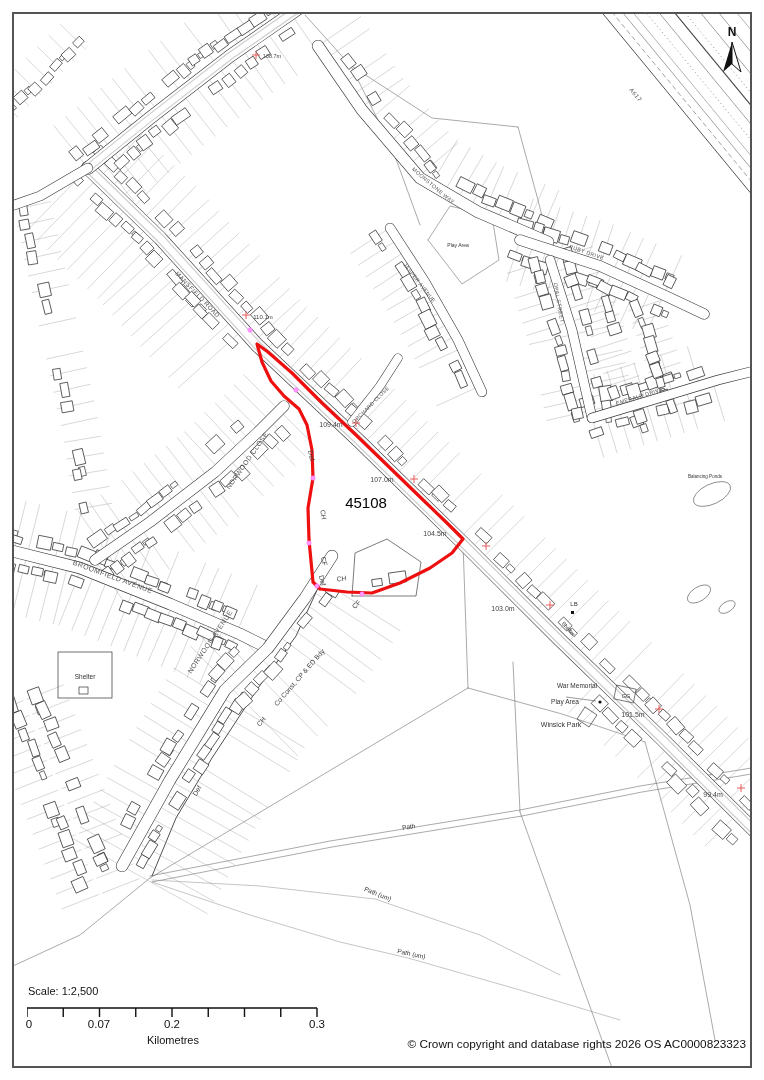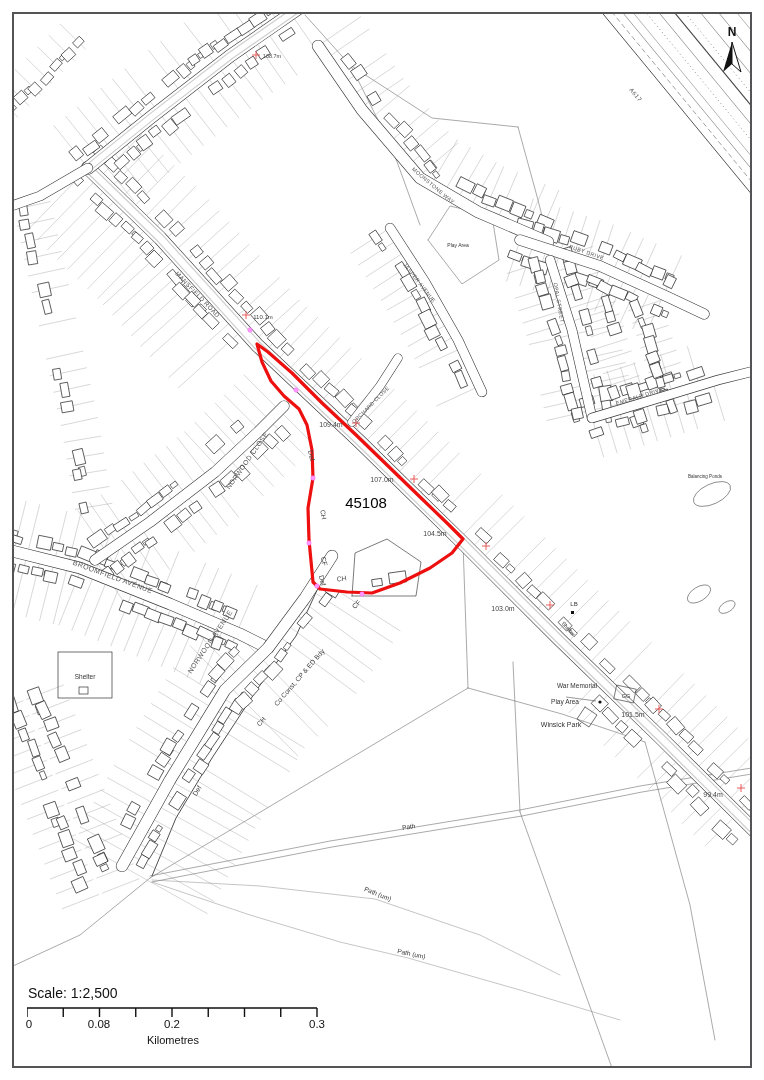--- a/index.html
+++ b/index.html
@@ -1,21 +1,21 @@
 <!DOCTYPE html>
 <html><head>
 <meta charset="utf-8">
 <style>
   html,body{margin:0;padding:0;background:#fff;}
   .page{position:relative;width:764px;height:1080px;background:#fff;overflow:hidden;
         font-family:"Liberation Sans",sans-serif;}
   .border{position:absolute;left:12px;top:12px;right:12px;bottom:12px;
           border:2px solid #545456;pointer-events:none;z-index:5;}
   #map{position:absolute;left:0;top:0;z-index:1;}
-  .scale-label{position:absolute;left:28px;top:985px;font-size:14px;color:#111;z-index:4;}
+  .scale-label{position:absolute;left:28px;top:985px;font-size:11px;color:#111;z-index:4;}
   .scalebar{position:absolute;left:27px;top:1005px;width:292px;height:46px;z-index:4;}
   .sb-num{position:absolute;top:13px;font-size:11.5px;color:#111;transform:translateX(-50%);}
   .sb-unit{position:absolute;top:29px;left:50%;transform:translateX(-50%);font-size:11px;color:#111;}
   .copyright{position:absolute;right:18px;top:1037px;font-size:11.8px;color:#111;z-index:4;}
   .north{position:absolute;left:714px;top:26px;width:36px;text-align:center;z-index:4;}
   .north .n{font-size:12px;font-weight:bold;color:#111;line-height:12px;}
   svg text{font-family:"Liberation Sans",sans-serif;}
 </style>
 </head>
 <body>
@@ -932,26 +932,27 @@
 
   <div class="border"></div>
 
   <span class="scale-label">Scale: 1:2,500</span>
 
   <div class="scalebar">
     <svg width="292" height="12">
       <path d="M0,1 H290 M0,1 V10 M36.25,1 V10 M72.5,1 V10 M108.75,1 V10 M145,1 V10 M181.25,1 V10 M217.5,1 V10 M253.75,1 V10 M290,1 V10" stroke="#111" stroke-width="1.4" fill="none"></path>
     </svg>
     <span class="sb-num" style="left:2px">0</span>
-    <span class="sb-num" style="left:72px">0.08</span>
+    <span class="sb-num" style="left:72px">0.07</span>
     <span class="sb-num" style="left:145px">0.2</span>
     <span class="sb-num" style="left:290px">0.3</span>
     <span class="sb-unit">Kilometres</span>
   </div>
 
+  <div class="copyright">© Crown copyright and database rights 2026 OS AC0000823323</div>
 
   <div class="north">
     <div class="n">N</div>
     <svg width="36" height="38">
       <path d="M18,4 L9,34 L18,26 Z" fill="#111"></path>
       <path d="M18,4 L27,34 L18,26 Z" fill="#fff" stroke="#111" stroke-width="1"></path>
     </svg>
   </div>
 </div>
 

